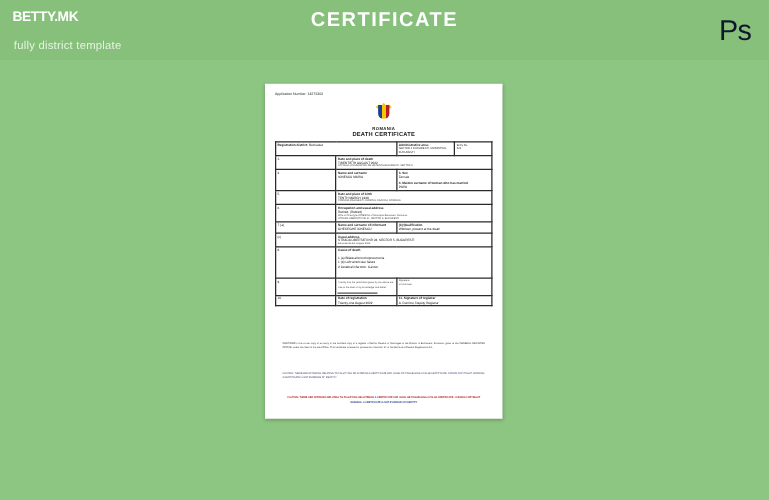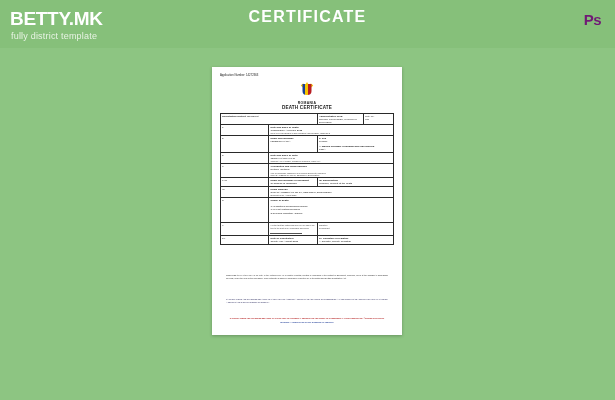--- a/index.html
+++ b/index.html
@@ -18,21 +18,21 @@
     position: absolute;
     top: 0; left: 0;
     width: 615px;
     height: 48px;
   }
   .brand {
     position: absolute;
     left: 10px;
     top: 8px;
     color: #ffffff;
-    font-size: 19px;
+    font-size: 11px;
     font-weight: bold;
     letter-spacing: -0.3px;
   }
   .brand-sub {
     position: absolute;
     left: 11px;
     top: 31px;
     color: #e8f3e4;
     font-size: 9px;
     letter-spacing: 0.2px;
@@ -45,23 +45,23 @@
     text-align: center;
     color: #ffffff;
     font-size: 16px;
     font-weight: bold;
     letter-spacing: 1.2px;
   }
   .ps-badge {
     position: absolute;
     right: 14px;
     top: 11px;
-    color: #701a75;
-    font-size: 15px;
-    font-weight: bold;
+    color: #0f172a;
+    font-size: 23px;
+    font-weight: normal;
     letter-spacing: -0.5px;
   }
   .stage {
     position: absolute;
     left: 0;
     top: 48px;
     width: 615px;
     height: 352px;
     background: #8dc582;
   }

